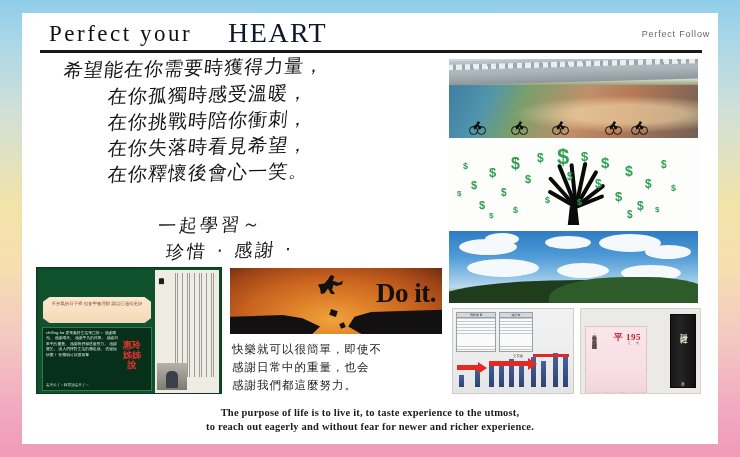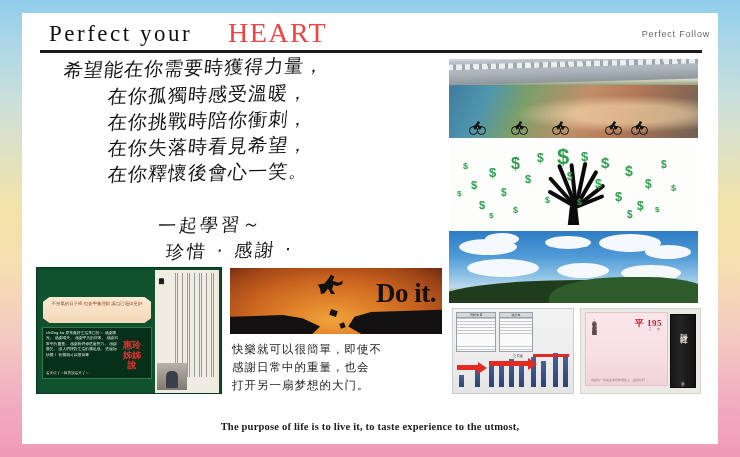--- a/index.html
+++ b/index.html
@@ -55,21 +55,21 @@
     color: #111111;
     white-space: nowrap;
   }
   #title-heart {
     position: absolute;
     left: 206px;
     top: 4px;
     font-family: "Liberation Serif", serif;
     font-size: 28px;
     letter-spacing: 1.5px;
-    color: #ef4444;
+    color: #0f172a;
     white-space: nowrap;
   }
   #brand-mark {
     position: absolute;
     right: 8px;
     top: 16px;
     font-family: "Liberation Sans", sans-serif;
     font-size: 9px;
     letter-spacing: 0.8px;
     color: #666666;
@@ -237,21 +237,21 @@
     position: absolute; left: 4px; top: 27px; width: 108px; height: 26px;
     background: linear-gradient(to bottom, #fbe9d2, #f4d8b6);
     clip-path: polygon(0 18%, 6% 0, 94% 0, 100% 18%, 100% 82%, 94% 100%, 6% 100%, 0 82%);
   }
   #mag-ribbon-text {
     position: absolute; left: 0; top: 4px; width: 100%;
     text-align: center; font-size: 4.4px; line-height: 6px;
     color: #8d4425; font-family: "DejaVu Sans", sans-serif;
   }
   #mag-greenpanel {
-    position: absolute; left: 3px; top: 57px; width: 110px; height: 52px;
+    position: absolute; left: 3px; top: 57px; width: 110px; height: 64px;
     background: #06301a; border: 1px solid #2f7a4c;
   }
   #mag-body-text {
     position: absolute; left: 3px; top: 2px; width: 72px;
     font-size: 3.8px; line-height: 5.4px; color: #e8f2e6;
     font-family: "DejaVu Sans", sans-serif;
   }
   #mag-redstamp {
     position: absolute; right: 4px; top: 12px; width: 30px;
     font-family: "DejaVu Sans", sans-serif;
@@ -401,21 +401,21 @@
   
   #clip-card {
     position: absolute;
     left: 558px; top: 295px;
     width: 121px; height: 86px;
     background: #eceae6;
     border: 1px solid #d5d2cc;
     overflow: hidden;
   }
   #card-pink {
-    position: absolute; left: 4px; top: 3px; width: 83px; height: 74px;
+    position: absolute; left: 4px; top: 17px; width: 62px; height: 74px;
     background: linear-gradient(to bottom, #fae6ea 0%, #f7dfe4 60%, #f0d2d8 100%);
     border: 1px solid #e4c3ca;
   }
   #card-vertical-text {
     position: absolute; left: 5px; top: 5px;
     writing-mode: vertical-rl;
     font-family: "DejaVu Sans", sans-serif;
     font-size: 4.4px; line-height: 7px; color: #5b4a4e;
     height: 54px;
   }
@@ -593,21 +593,21 @@
       <div id="leap-cliff-right"></div>
       <div id="leap-rock-a"></div>
       <div id="leap-rock-b"></div>
       <div id="leap-jumper"></div>
       <div id="leap-word-doit">Do it.</div>
     </div>
 
     <div id="leap-caption">
       <div class="leap-caption-line">快樂就可以很簡單，即使不</div>
       <div class="leap-caption-line">感謝日常中的重量，也会</div>
-      <div class="leap-caption-line">打开另一扇梦想的大门。</div>
+      <div class="leap-caption-line">感謝我們都這麼努力。</div>
     </div>
 
     <div id="clip-chart">
       <div class="chart-table" id="chart-table-a">
         <div class="tbl-head">資料表 A</div>
         <div class="tbl-rows"></div>
       </div>
       <div class="chart-table" id="chart-table-b">
         <div class="tbl-head">統計表</div>
         <div class="tbl-rows"></div>
@@ -638,16 +638,17 @@
         <div id="card-footer">感謝每一個在生命裡相遇的人 · 謝謝你們</div>
       </div>
       <div id="card-book">
         <div id="card-book-title">靜之禪</div>
         <div id="card-book-sub">日本篇</div>
       </div>
     </div>
 
     <div id="footer-quote">
       <div class="quote-line">The purpose of life is to live it, to taste experience to the utmost,</div>
+      <div class="quote-line">to  reach out eagerly and without fear for newer and richer experience.</div>
     </div>
 
   </div>
 </div>
 
 </body></html>

